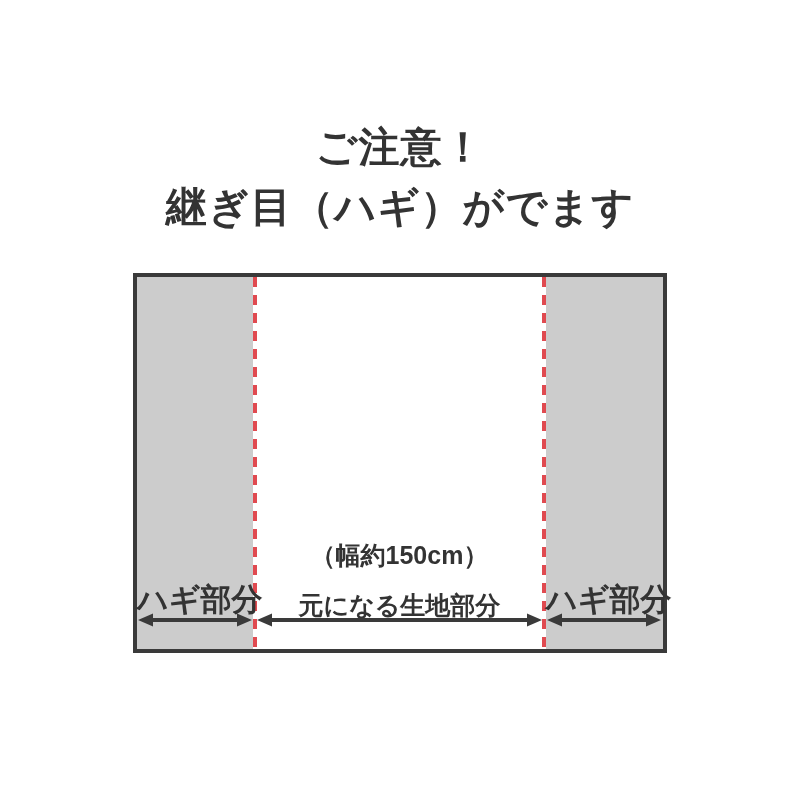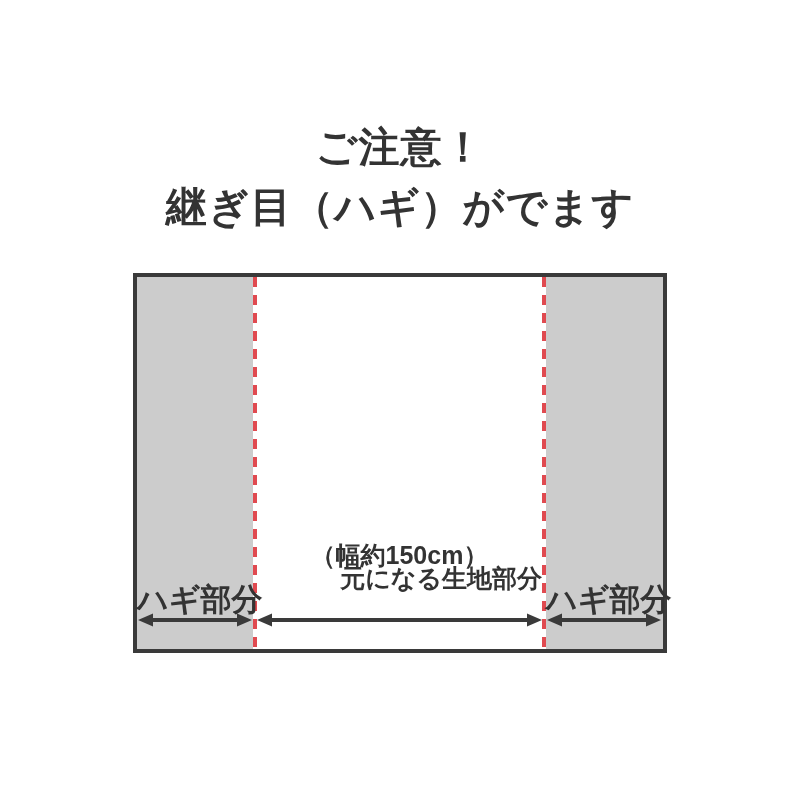--- a/index.html
+++ b/index.html
@@ -70,21 +70,21 @@
     text-align: center;
     line-height: 1;
     white-space: nowrap;
   }
   .seam-label { font-size: 31px; top: 307px; }
   .seam-label.left  { left: 0;     width: 116px; }
   .seam-label.right { left: 409px; width: 117px; }
 
   .center-label { left: 120px; width: 285px; font-size: 25px; }
   .center-label.row1 { top: 266px; }
-  .center-label.row2 { top: 289px; text-align: right; }
+  .center-label.row2 { top: 316px; }
 
   .arrow {
     position: absolute;
     top: 335px;
     color: var(--border-dark, #3a3a3a);
     display: block;
   }
   .arrow.left   { left: 1px; }
   .arrow.center { left: 120px; }
   .arrow.right  { left: 410px; }

